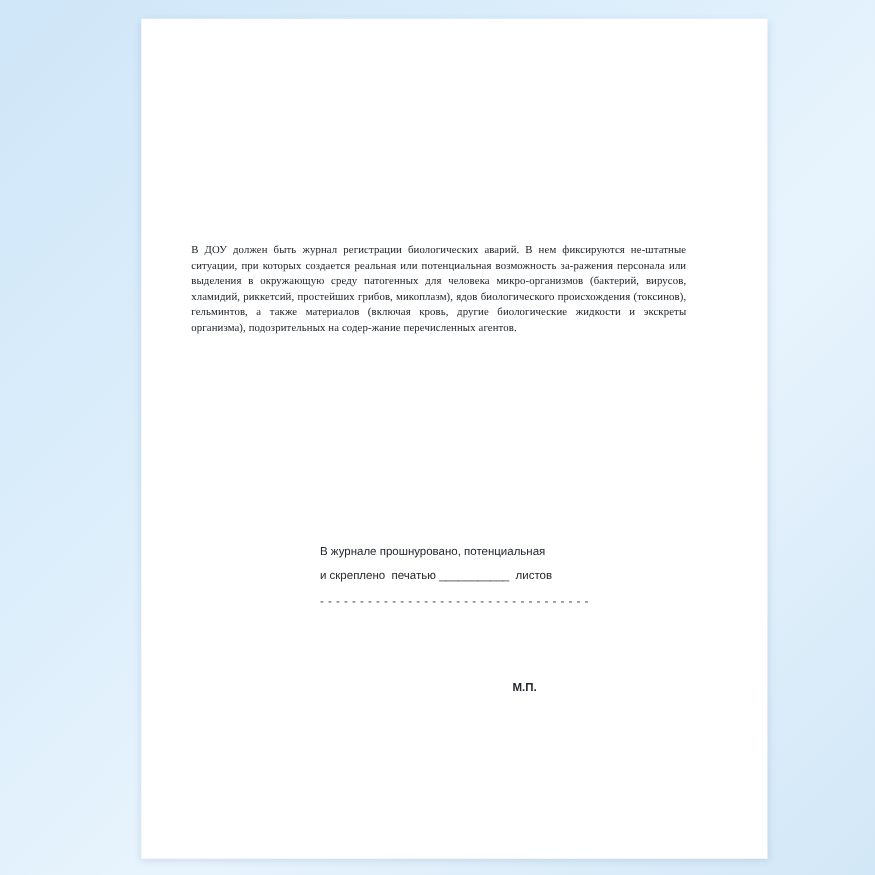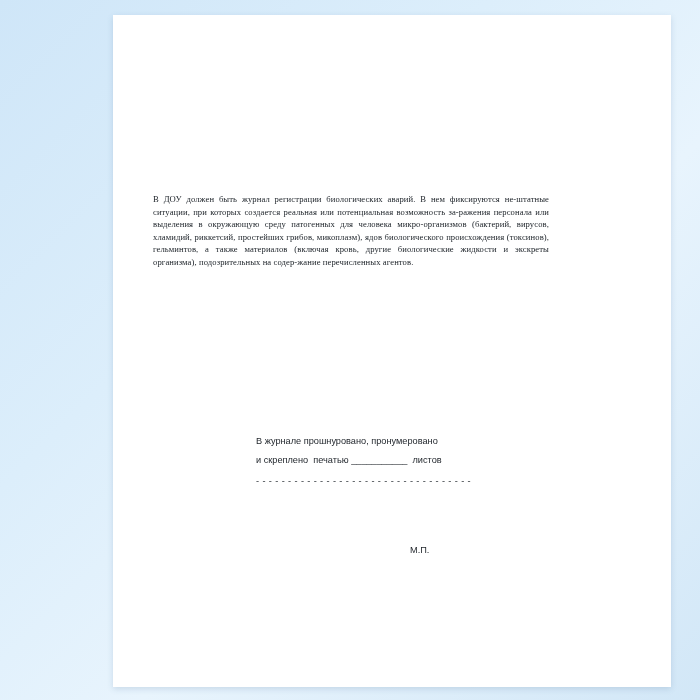--- a/index.html
+++ b/index.html
@@ -15,21 +15,21 @@
   }
   .backdrop {
     position: absolute;
     inset: 0;
     background: linear-gradient(135deg, #cfe6f8 0%, #dceefb 35%, #e8f4fd 60%, #d2e7f7 100%);
   }
   .page {
     position: absolute;
     left: 113px;
     top: 15px;
-    width: 558px;
+    width: 501px;
     height: 672px;
     background: #ffffff;
     box-shadow: 0 2px 6px rgba(60, 100, 140, 0.18);
   }
   .body-text {
     position: absolute;
     left: 40px;
     top: 178px;
     width: 396px;
     font-family: "Liberation Serif", serif;
@@ -63,34 +63,35 @@
     color: #2a3036;
     white-space: pre;
   }
   .mp {
     position: absolute;
     left: 297px;
     top: 530px;
     font-family: "Liberation Sans", sans-serif;
     font-size: 9.2px;
     color: #23282e;
+    font-weight: bold;
   }
 </style>
 </head>
 <body>
 
 <div class="backdrop"></div>
 
 <div class="page">
 
   <div class="body-text">
     <p>В ДОУ должен быть журнал регистрации биологических аварий. В нем фиксируются не-штатные ситуации, при которых создается реальная или потенциальная возможность за-ражения персонала или выделения в окружающую среду патогенных для человека микро-организмов (бактерий, вирусов, хламидий, риккетсий, простейших грибов, микоплазм), ядов биологического происхождения (токсинов), гельминтов, а также материалов (включая кровь, другие биологические жидкости и экскреты организма), подозрительных на содер-жание перечисленных агентов.</p>
   </div>
 
   <div class="form-block">
-    <div class="form-line">В журнале прошнуровано, пронумеровано</div>
+    <div class="form-line">В журнале прошнуровано, потенциальная</div>
     <div class="form-line">и скреплено  печатью ___________  листов</div>
     <div class="dash-rule">- - - - - - - - - - - - - - - - - - - - - - - - - - - - - - - - - -</div>
   </div>
 
   <div class="mp">М.П.</div>
 
 </div>
 
 </body></html>

